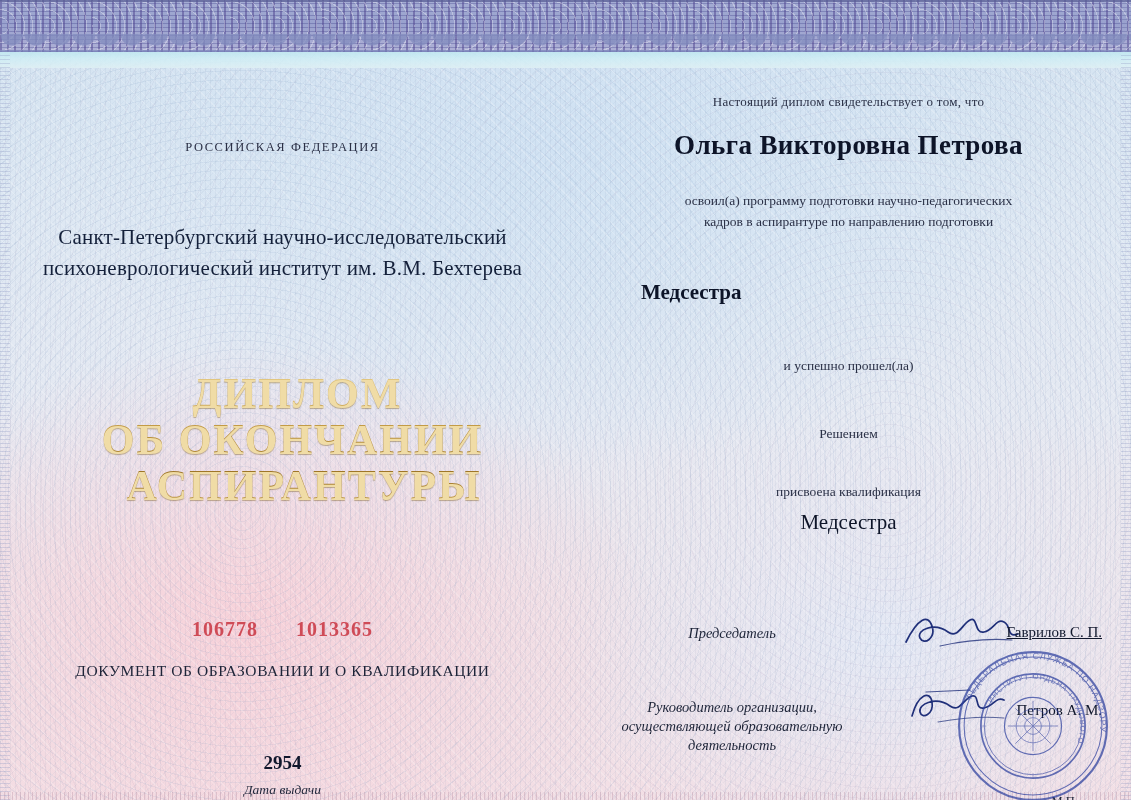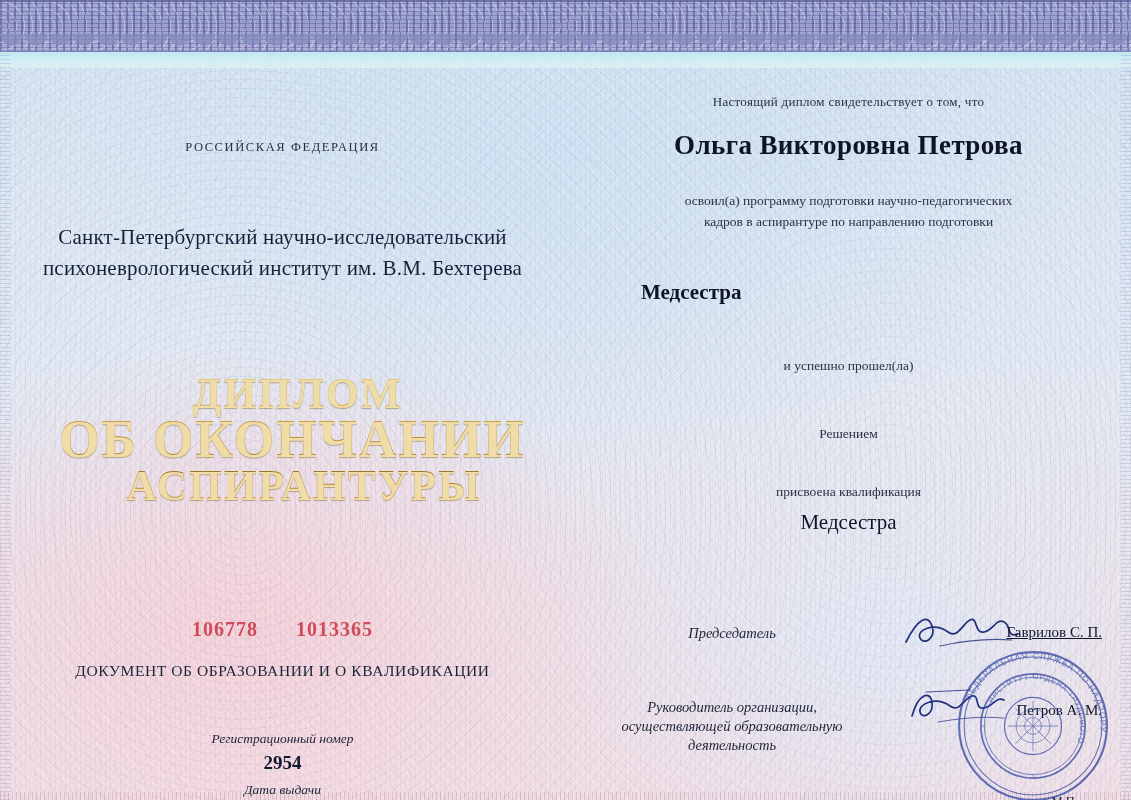--- a/index.html
+++ b/index.html
@@ -167,21 +167,21 @@
     color: #b08a3e;
     text-shadow:
       0 1px 0 #f0dca6,
       0 2px 1px rgba(120,88,30,.45);
     background: linear-gradient(180deg, #e8cf8b 0%, #c39b46 40%, #9d7527 75%, #caa351 100%);
     -webkit-background-clip: text;
     background-clip: text;
     color: transparent;
   }
   .dt1 { font-size: 42px; padding-left: 30px; }
-  .dt2 { font-size: 52px; margin-left: 20px; }
+  .dt2 { font-size: 42px; margin-left: 20px; }
   .dt3 { font-size: 42px; padding-left: 43px; }
 
   .serials {
     position: absolute;
     top: 548px;
     left: 0; right: 0;
     color: #cf4b57;
     font-size: 20px;
     font-weight: 700;
     letter-spacing: 1px;
@@ -400,21 +400,20 @@
     </div>
 
     <div class="serials">
       <span>106778</span>
       <span class="sp"></span>
       <span>1013365</span>
     </div>
 
     <div class="doc-kind">ДОКУМЕНТ ОБ ОБРАЗОВАНИИ И О КВАЛИФИКАЦИИ</div>
 
-    <div class="reg-label">Регистрационный номер</div>
     <div class="reg-number">2954</div>
 
     <div class="date-label">Дата выдачи</div>
 
   </div>
 
   <div class="col-right">
 
     <div class="r-intro">Настоящий диплом свидетельствует о том, что</div>
 

